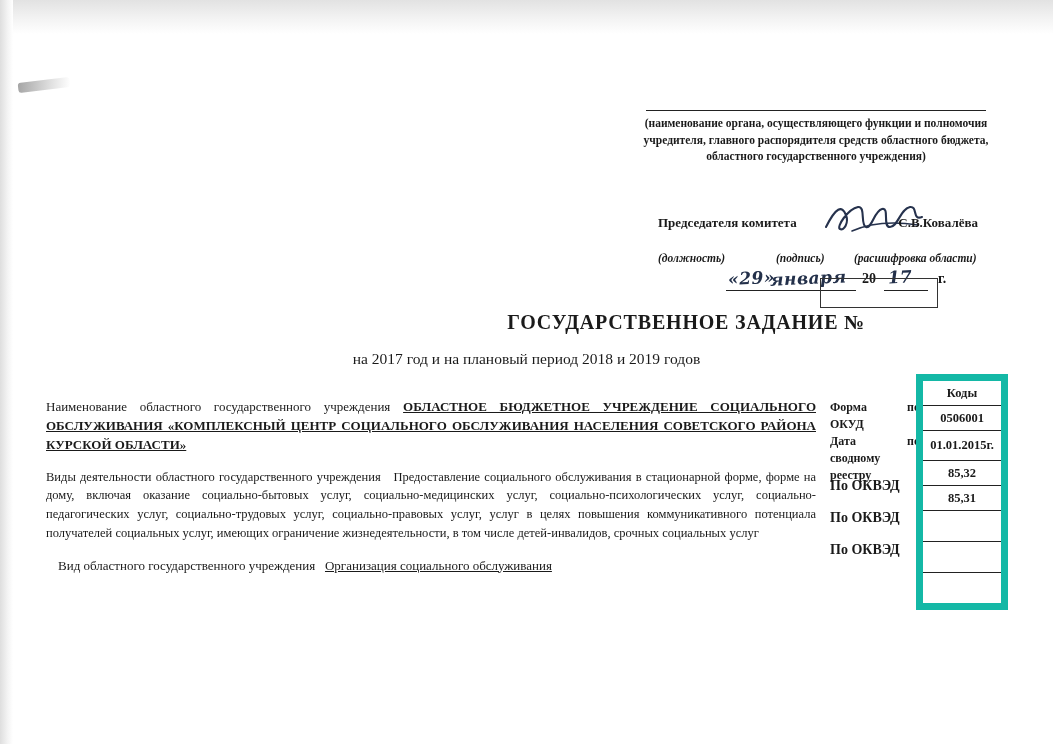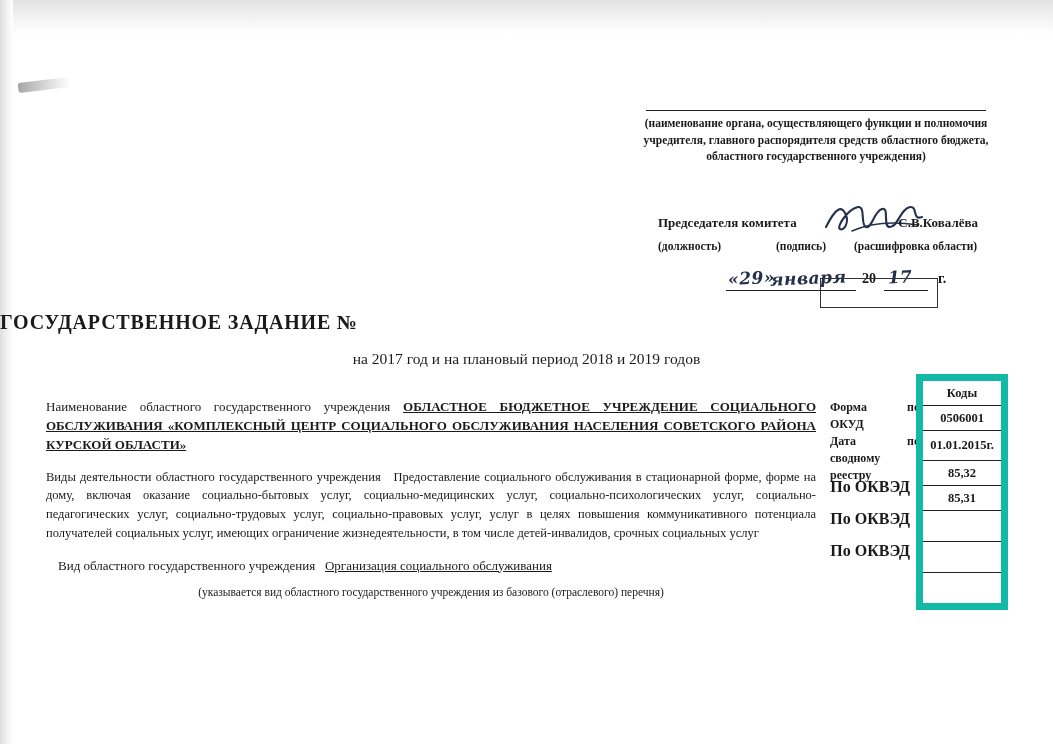--- a/index.html
+++ b/index.html
@@ -113,21 +113,21 @@
   }
 
   .caption-row {
     position: absolute;
     left: 636px;
     top: 240px;
     width: 360px;
     font-size: 11.5px;
     font-weight: bold;
   }
-  .caption-row span { position: absolute; top: 0; white-space: nowrap; }
+  .caption-row span { position: absolute; top: 12px; white-space: nowrap; font-style: italic; }
   .cap-1 { left: 22px; }
   .cap-2 { left: 140px; }
   .cap-3 { left: 218px; }
 
   .date-row {
     position: absolute;
     left: 726px;
     top: 268px;
     width: 270px;
     height: 34px;
@@ -176,21 +176,21 @@
     width: 116px;
     height: 28px;
     border: 1px solid #333;
   }
 
   
   .main-title {
     position: absolute;
     left: 0; top: 311px;
     width: 865px;
-    text-align: left;
+    text-align: right;
     font-size: 20px;
     font-weight: bold;
     letter-spacing: 0.8px;
   }
   .subtitle {
     position: absolute;
     left: 0; top: 350px;
     width: 1053px;
     text-align: center;
     font-size: 15.5px;
@@ -270,24 +270,23 @@
     font-weight: bold;
   }
   .codes-table td.tall { height: 29px; }
   .codes-table td.empty { height: 30px; }
 
   .okved-block {
     position: absolute;
     left: 830px;
     top: 478px;
     width: 80px;
-    font-size: 16px;
+    font-size: 14px;
     font-weight: bold;
     line-height: 1.1;
-    text-align: right;
   }
   .okved-block div { height: 32px; }
 </style>
 </head>
 <body>
 
 <div class="scan-page"></div>
 <div class="edge-shadow-top"></div>
 <div class="edge-shadow-left"></div>
 <div class="corner-mark"></div>
@@ -339,21 +338,20 @@
       <span>&nbsp;</span>
       <span>Предоставление социального обслуживания в стационарной форме, форме на дому, включая оказание социально-бытовых услуг, социально-медицинских услуг, социально-психологических услуг, социально-педагогических услуг, социально-трудовых услуг, социально-правовых услуг, услуг в целях повышения коммуникативного потенциала получателей социальных услуг, имеющих ограничение жизнедеятельности, в том числе детей-инвалидов, срочных социальных услуг</span>
     </div>
 
     <div class="p-kind">
       <span>Вид  областного  государственного  учреждения</span>
       <span>&nbsp;</span>
       <span class="u">Организация социального обслуживания</span>
     </div>
 
-    <div class="p-hint">(указывается вид областного государственного учреждения из базового (отраслевого) перечня)</div>
   </div>
 
   <div class="codes-labels">
     <div class="lr">
       <span class="l">Форма</span>
       <span class="r">по</span>
     </div>
     <div class="lr">
       <span class="l">ОКУД</span>
     </div>

